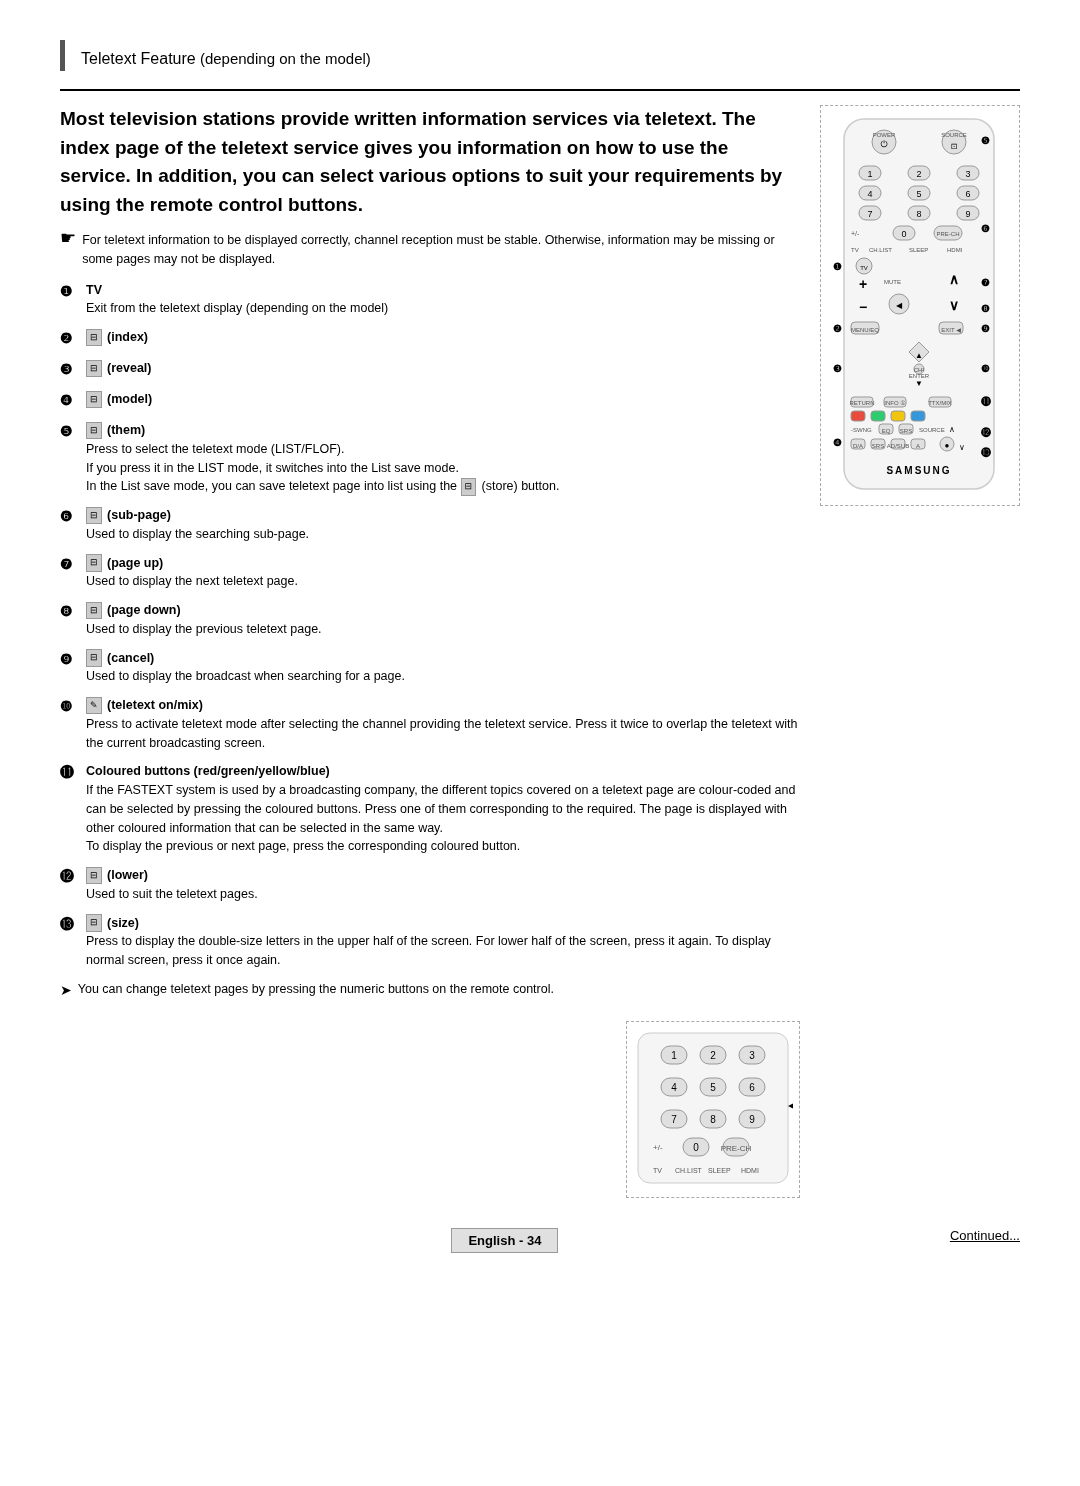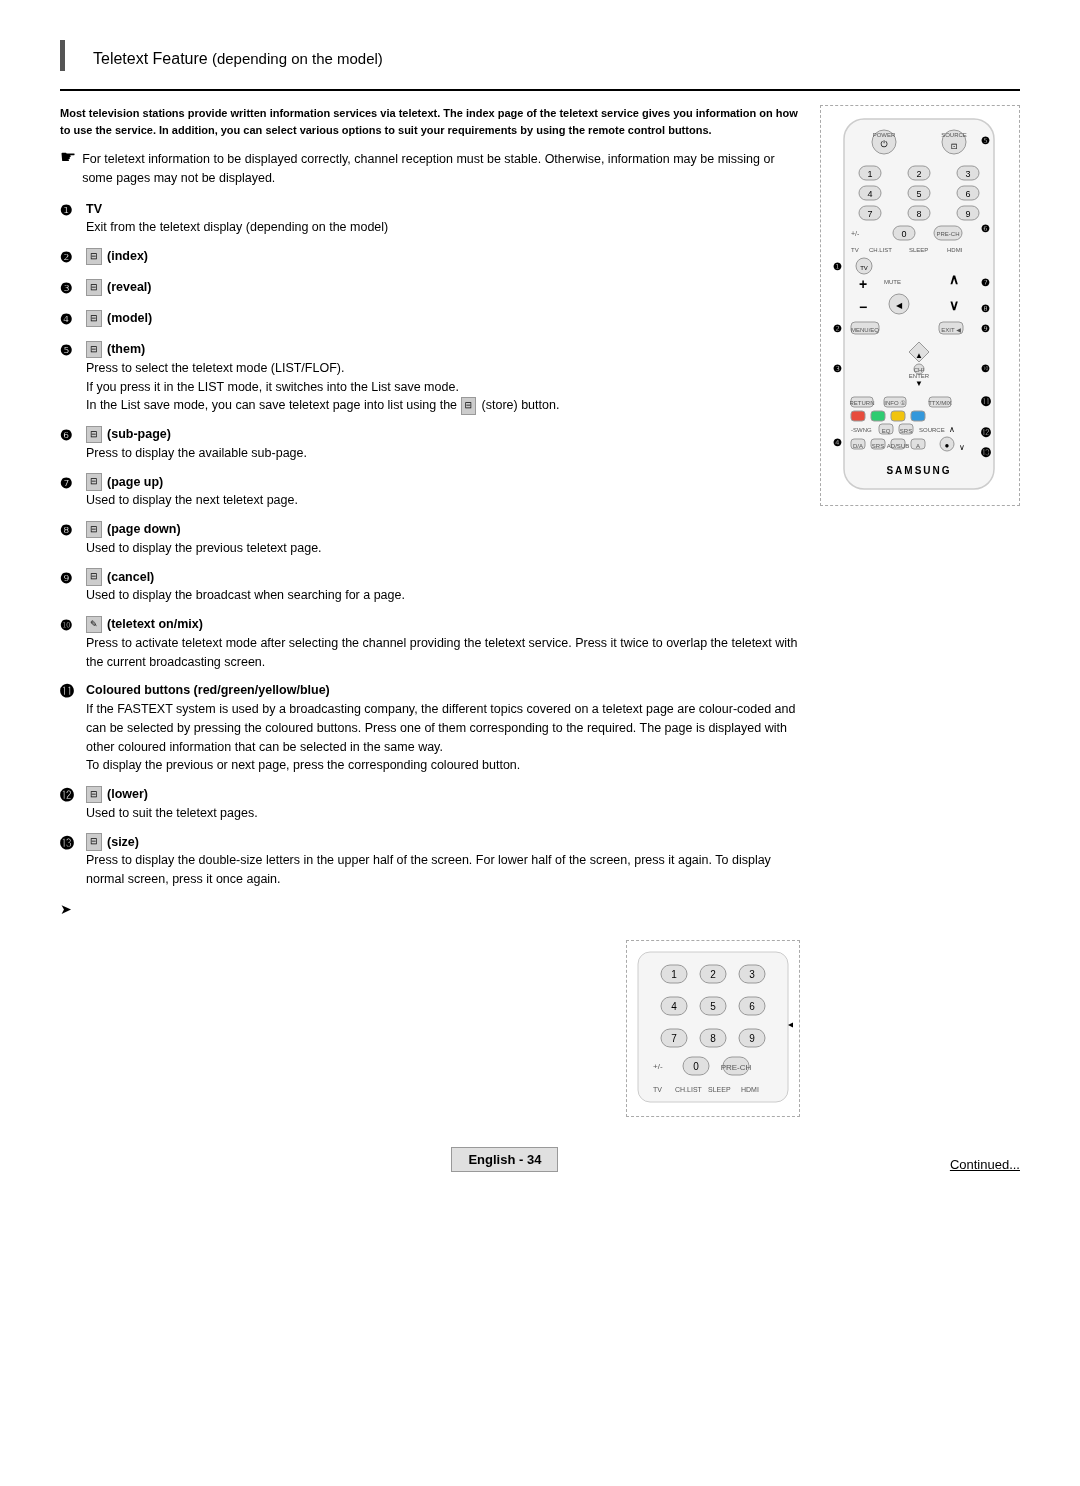--- a/index.html
+++ b/index.html
@@ -16,21 +16,21 @@
     .page-container {
       max-width: 960px;
       margin: 0 auto;
     }
 
     
     .page-title {
       font-size: 26px;
       font-weight: bold;
       border-left: 5px solid #555;
-      padding-left: 28px;
+      padding-left: 16px;
       margin-bottom: 18px;
     }
     .page-title span {
       font-size: 16px;
       font-weight: normal;
     }
 
     
     .main-layout {
       display: flex;
@@ -42,21 +42,21 @@
     }
 
     .remote-column {
       width: 200px;
       flex-shrink: 0;
     }
 
     
     .intro-bold {
       font-weight: bold;
-      font-size: 11px;
+      font-size: 19px;
       margin-bottom: 12px;
       line-height: 1.5;
     }
 
     
     .note-item {
       display: flex;
       gap: 6px;
       margin-bottom: 12px;
       font-size: 12.5px;
@@ -129,21 +129,21 @@
 
     .remote-bottom-svg {
       width: 160px;
       height: 160px;
     }
 
     
     .footer-area {
       display: flex;
       justify-content: space-between;
-      align-items: flex-end;
+      align-items: flex-start;
       margin-top: 30px;
     }
 
     .footer-english {
       background: #e0e0e0;
       border: 1px solid #999;
       padding: 4px 16px;
       font-size: 13px;
       font-weight: bold;
     }
@@ -234,21 +234,21 @@
           <span class="icon-inline">⊟</span>
           <span> (store) button.</span>
         </div>
       </div>
 
       <div class="feature-item">
         <span class="feature-number">❻</span>
         <div class="feature-content">
           <span class="icon-inline">⊟</span>
           <span class="feature-title">(sub-page)</span><br>
-          <span class="feature-desc">Press to display the available sub-page.</span>
+          <span class="feature-desc">Used to display the searching sub-page.</span>
         </div>
       </div>
 
       <div class="feature-item">
         <span class="feature-number">❼</span>
         <div class="feature-content">
           <span class="icon-inline">⊟</span>
           <span class="feature-title">(page up)</span><br>
           <span class="feature-desc">Used to display the next teletext page.</span>
         </div>
@@ -303,20 +303,21 @@
         <span class="feature-number">⓭</span>
         <div class="feature-content">
           <span class="icon-inline">⊟</span>
           <span class="feature-title">(size)</span><br>
           <span class="feature-desc">Press to display the double-size letters in the upper half of the screen. For lower half of the screen, press it again. To display normal screen, press it once again.</span>
         </div>
       </div>
 
       <div class="tip-item">
         <span class="tip-arrow">➤</span>
+        <span>You can change teletext pages by pressing the numeric buttons on the remote control.</span>
       </div>
 
       <div style="display:flex; justify-content:flex-end; margin-top:10px;">
         <div class="remote-bottom-wrapper">
           <svg class="remote-bottom-svg" viewBox="0 0 160 160">
 
             <rect x="5" y="5" width="150" height="150" rx="12" ry="12" fill="#f5f5f5" stroke="#ccc" stroke-width="1"></rect>
 
             <rect x="28" y="18" width="26" height="18" rx="9" ry="9" fill="#e0e0e0" stroke="#999" stroke-width="1"></rect>
             <text x="41" y="31" text-anchor="middle" font-size="10" fill="#000">1</text>

